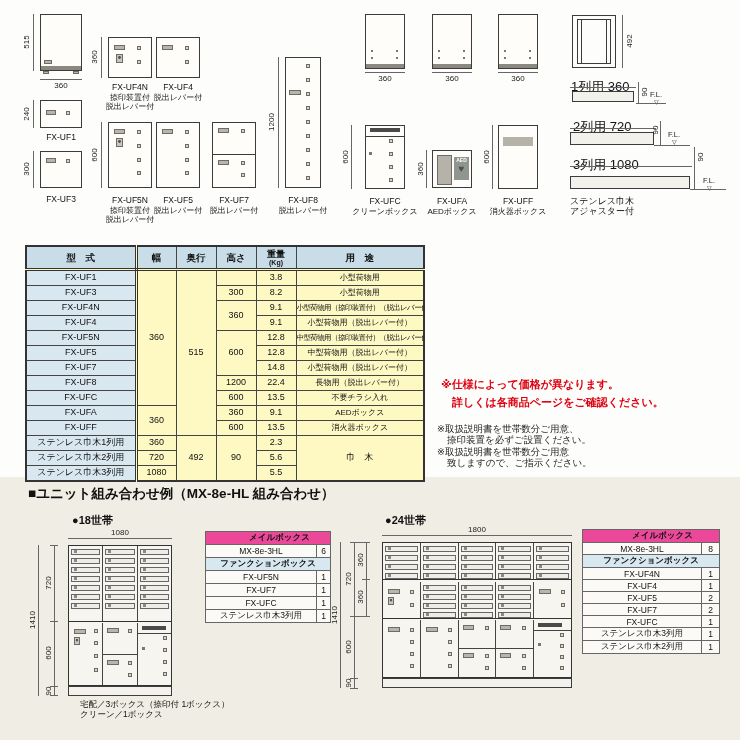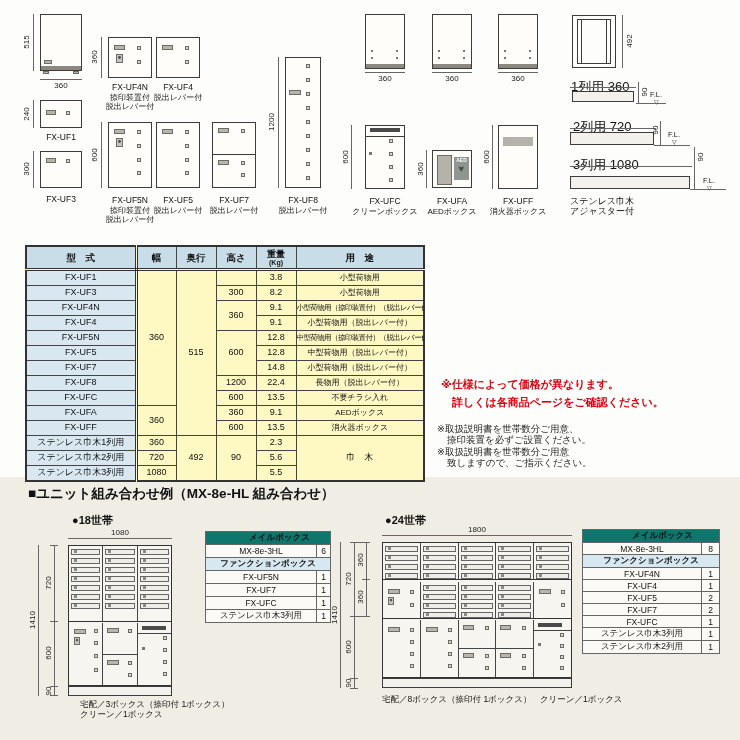--- a/index.html
+++ b/index.html
@@ -53,21 +53,21 @@
   .mailwrap{position:absolute;left:0;top:0;width:100%;display:flex;box-sizing:border-box;}
   .col{flex:1;border-right:1px solid #444;position:relative;box-sizing:border-box;}
   .col:last-child{border-right:none;}
   .slat{height:4px;margin:3px 2px 0 2px;background:#efede7;border:1px solid #666;position:relative;}
   .lockdot{position:absolute;left:2px;top:0;width:3px;height:3px;background:#8a8a85;}
   .cap{position:absolute;font-size:8.5px;color:#111;white-space:nowrap;line-height:10px;}
   
   .ct{position:absolute;border-collapse:collapse;table-layout:fixed;font-size:8.5px;background:#fbfaf6;
       border:1.5px solid #555;color:#111;}
   .ct td{border:1px solid #666;height:12px;text-align:center;padding:0 1px;white-space:nowrap;overflow:hidden;}
-  .ct td.h{background:#0f766e;font-weight:bold;padding-left:24px;}
+  .ct td.h{background:#ec4899;font-weight:bold;padding-left:24px;}
   .ct td.h2{background:#d8e8f0;font-weight:bold;}
   .ct.r td{height:11px;}
 </style>
 </head>
 <body>
 
 <div id="page">
   <div class="bgbot"></div>
 
   <div class="bx" style="left:40px;top:14px;width:42px;height:57px;"></div>
@@ -711,21 +711,20 @@
   <div class="hl" style="left:362px;top:579px;width:8px;"></div>
   <div class="hl" style="left:350px;top:616px;width:20px;"></div>
   <div class="hl" style="left:350px;top:678px;width:8px;"></div>
   <div class="hl" style="left:350px;top:688px;width:8px;"></div>
   <div class="vt" style="left:348px;top:579px;">720</div>
   <div class="vt" style="left:360px;top:560px;">360</div>
   <div class="vt" style="left:360px;top:597px;">360</div>
   <div class="vt" style="left:348px;top:647px;">600</div>
   <div class="vt" style="left:348px;top:683px;">90</div>
 
-  <div class="cap" style="left:382px;top:694px;">宅配／8ボックス（捺印付 1ボックス）　クリーン／1ボックス</div>
 
   <table class="ct r" style="left:582px;top:529px;width:137px;">
     <colgroup>
         <col style="width:119px">
         <col style="width:18px">
       </colgroup>
     <tbody>
         <tr>
           <td class="h" colspan="2">メイルボックス</td>
         </tr>

